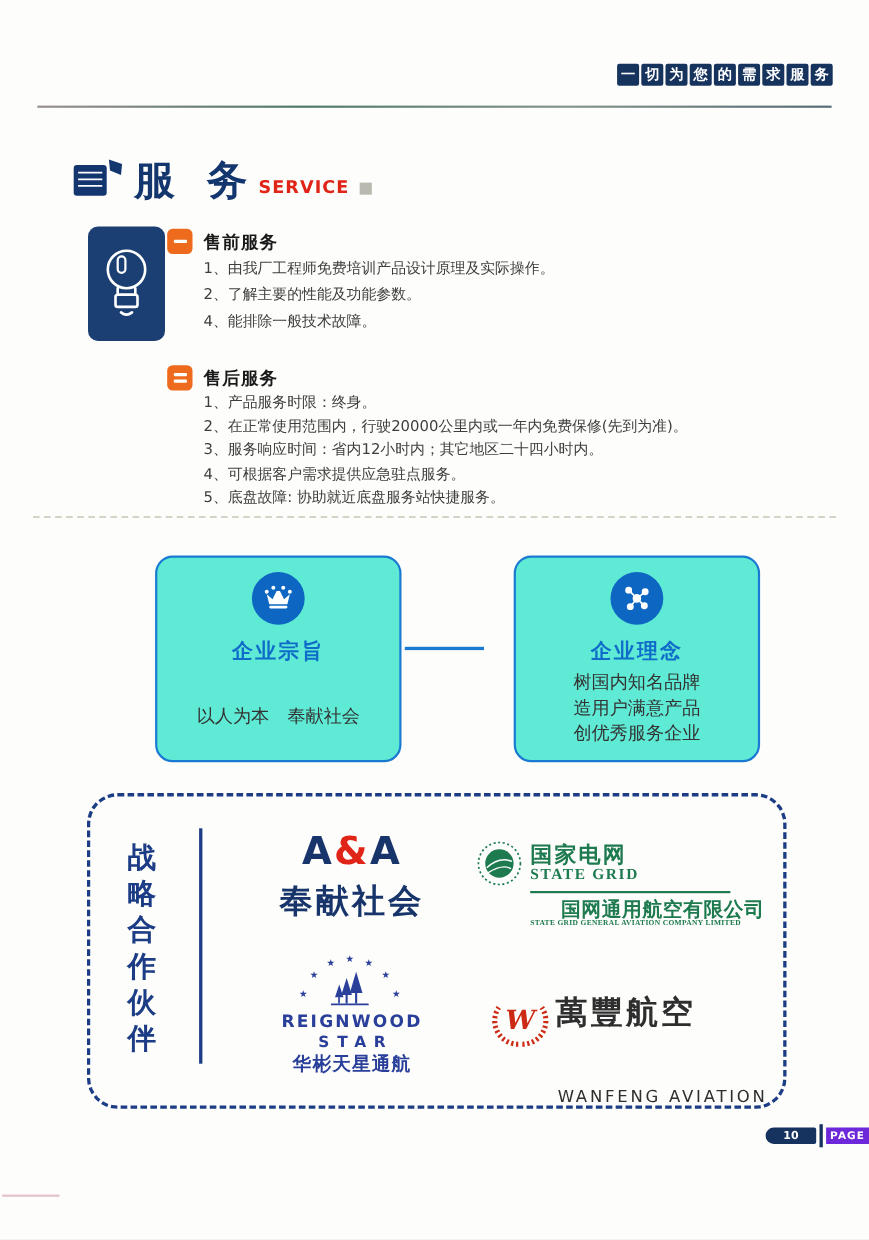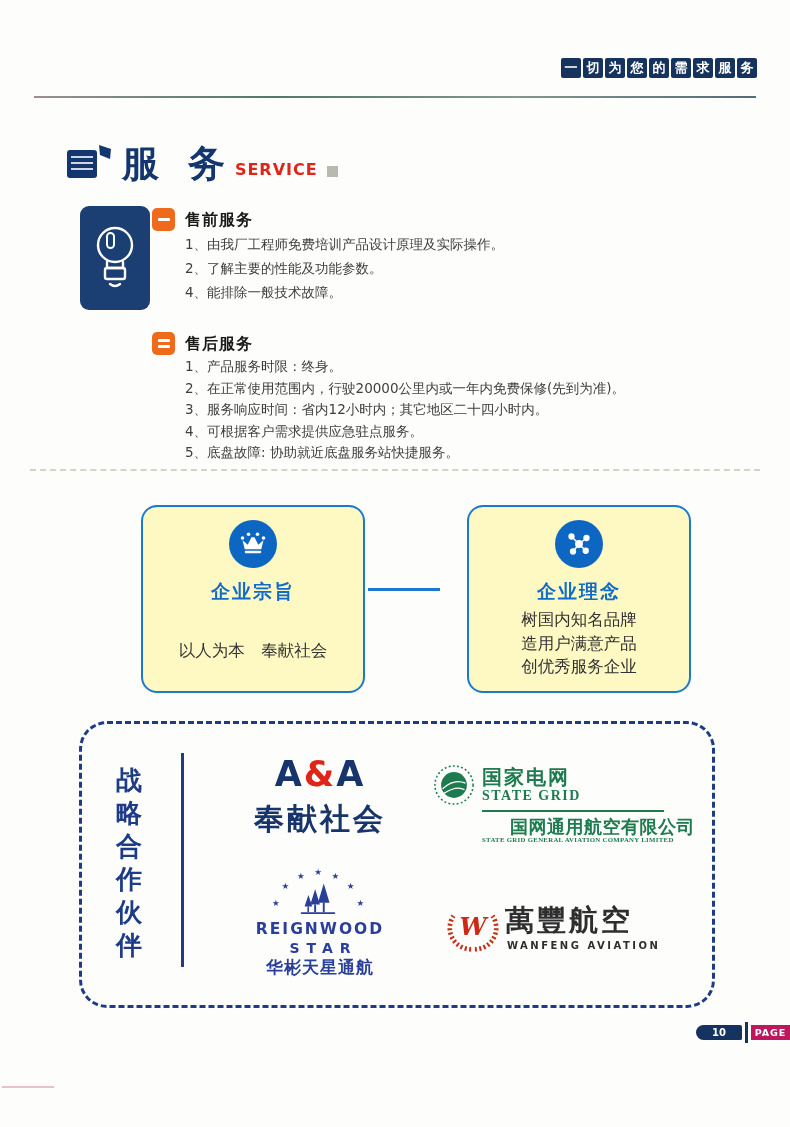--- a/index.html
+++ b/index.html
@@ -36,21 +36,21 @@
   .h2{left:185px;top:334px;}
   .svc-list{left:185px;font-size:13.5px;color:#3e3e3e;}
   .presale-list{top:232px;}
   .presale-list div{line-height:24px;}
   .aftersale-list{top:356px;}
   .aftersale-list div{line-height:21.5px;}
 
   .dash-rule{top:469px;left:30px;width:730px;border-top:2px dashed #d3d3c6;}
 
   
-  .card{top:505px;width:220px;height:184px;border:2px solid #1a7ad2;border-radius:16px;background:#fef9c3;}
+  .card{top:505px;width:220px;height:184px;border:2px solid #1a7ad2;border-radius:16px;background:#5eead4;}
   .card-mission{left:141px;}
   .card-philosophy{left:467px;}
   .card-circle{position:absolute;left:50%;transform:translateX(-50%);top:13px;width:48px;height:48px;
         border-radius:50%;background:#0d66c2;display:flex;align-items:center;justify-content:center;}
   .card-title{position:absolute;top:72px;width:100%;text-align:center;color:#0f6cc9;
         font-size:19px;font-weight:bold;letter-spacing:2px;}
   .card-lines{position:absolute;width:100%;text-align:center;font-size:16.5px;color:#333;}
   .mission-lines{top:115px;margin-top:16px;}
   .mission-lines div{line-height:25px;}
   .philosophy-lines{top:101px;}
@@ -80,27 +80,27 @@
   .rw-icon{left:270px;top:868px;}
   .rw-l1{left:240px;top:920px;width:160px;text-align:center;font-size:15.5px;font-weight:bold;
         color:#2a3f9a;letter-spacing:2px;}
   .rw-l2{left:240px;top:940px;width:160px;text-align:center;font-size:14px;font-weight:bold;
         color:#2a3f9a;letter-spacing:7px;text-indent:7px;}
   .rw-cn{left:240px;top:956px;width:160px;text-align:center;font-size:17px;font-weight:bold;
         color:#2a3f9a;letter-spacing:1px;}
 
   .wf-emblem{left:447px;top:901px;}
   .wf-cn{left:505px;top:901px;font-size:29px;font-weight:bold;color:#2e2e2e;letter-spacing:3px;}
-  .wf-en{left:507px;top:940px;font-size:10px;font-weight:bold;color:#2e2e2e;letter-spacing:2.5px;}
+  .wf-en{left:507px;top:988px;font-size:15px;font-weight:normal;color:#2e2e2e;letter-spacing:2.5px;}
 
   
   .page-pill{left:696px;top:1025px;width:46px;height:15px;background:#16325f;border-radius:8px 2px 2px 8px;
         color:#fff;font-size:10px;font-weight:bold;display:flex;align-items:center;justify-content:center;}
   .page-sep{left:745px;top:1022px;width:3px;height:21px;background:#16325f;}
-  .page-tab{left:751px;top:1025px;width:39px;height:15px;background:#be185d;color:#fff;font-size:9.5px;
+  .page-tab{left:751px;top:1025px;width:39px;height:15px;background:#6d28d9;color:#fff;font-size:9.5px;
         font-weight:bold;letter-spacing:1px;display:flex;align-items:center;justify-content:center;}
   .scan-line{left:2px;top:1086px;width:52px;height:2px;background:#d9aab4;opacity:.7;}
 </style>
 </head>
 <body>
 
 <div class="page">
 
   <div class="abs slogan">
     <span class="sbox">一</span>

